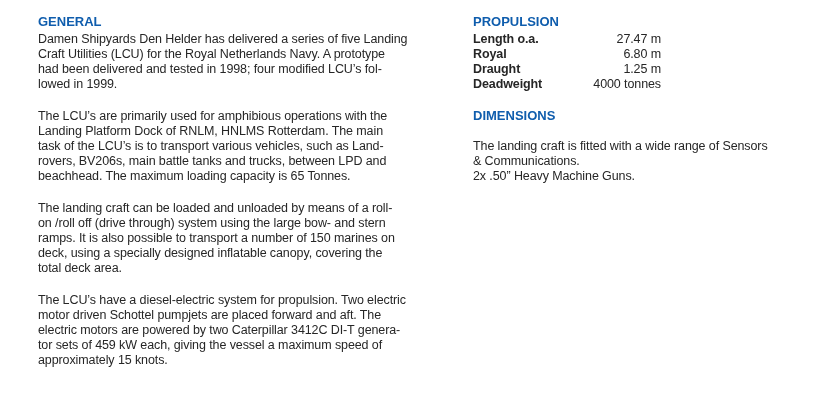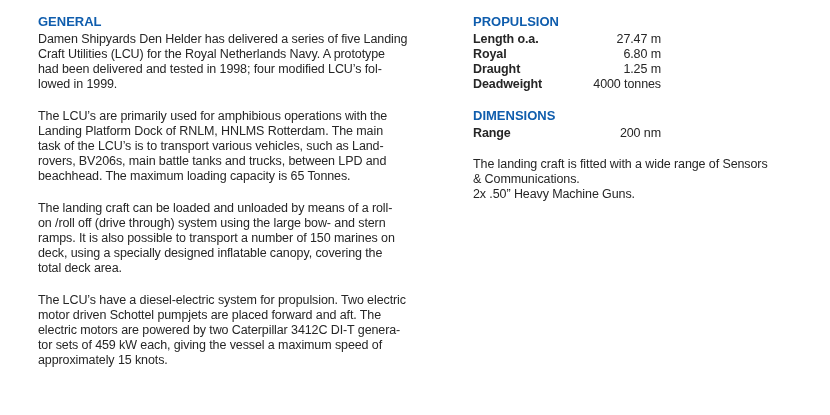--- a/index.html
+++ b/index.html
@@ -97,24 +97,20 @@
         <div class="spec-row">
           <span class="spec-label">Deadweight</span>
           <span class="spec-value">4000 tonnes</span>
         </div>
       </div>
     </div>
 
     <div class="section">
       <div class="heading">DIMENSIONS</div>
       <div class="spec-table">
-        <div class="spec-row">
-          <span class="spec-label">Range</span>
-          <span class="spec-value">200 nm</span>
-        </div>
       </div>
     </div>
 
     <div class="section">
     </div>
 
     <div class="section">
       <div class="lines">The landing craft is fitted with a wide range of Sensors
 &amp; Communications.
 2x .50” Heavy Machine Guns.</div>

